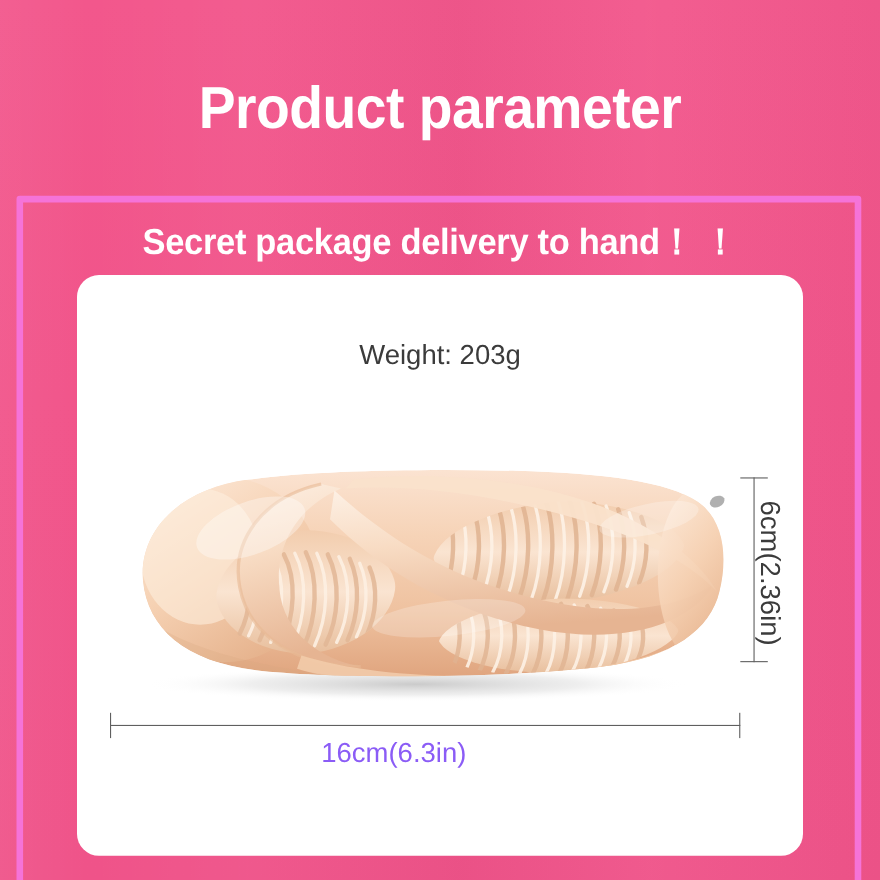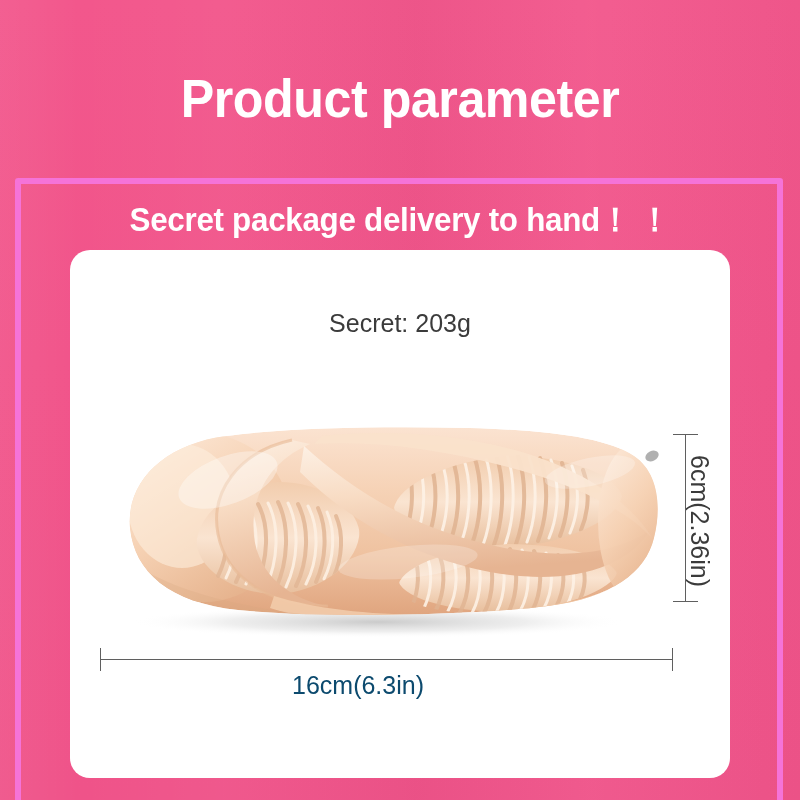--- a/index.html
+++ b/index.html
@@ -137,21 +137,21 @@
   }
   .dim-h::before { left: 0; }
   .dim-h::after  { right: 0; }
 
   .dim-h-label {
     position: absolute;
     left: 0;
     top: 418px;
     width: 576px;
     text-align: center;
-    color: #0c4a6e;
+    color: #8b5cf6;
     font-size: 25px;
     line-height: 34px;
     white-space: nowrap;
   }
 
   .dim-v {
     position: absolute;
     left: 615px;
     top: 184px;
     width: 1px;
@@ -195,21 +195,21 @@
   <div class="poster-tex"></div>
 
   <div class="title">Product parameter</div>
 
   <div class="frame"></div>
 
   <div class="subtitle">Secret package delivery to hand！ ！</div>
 
   <div class="card">
 
-    <div class="weight">Secret: 203g</div>
+    <div class="weight">Weight: 203g</div>
 
     <svg class="product" viewBox="0 0 600 235" aria-hidden="true">
       <defs>
         <linearGradient id="bodyGrad" x1="0" y1="0" x2="0" y2="1">
           <stop offset="0%" stop-color="#fbe3d1"></stop>
           <stop offset="32%" stop-color="#f6d3b7"></stop>
           <stop offset="68%" stop-color="#efc2a0"></stop>
           <stop offset="100%" stop-color="#e0a57f"></stop>
         </linearGradient>
         <linearGradient id="capGrad" x1="0.15" y1="0" x2="0.85" y2="1">

